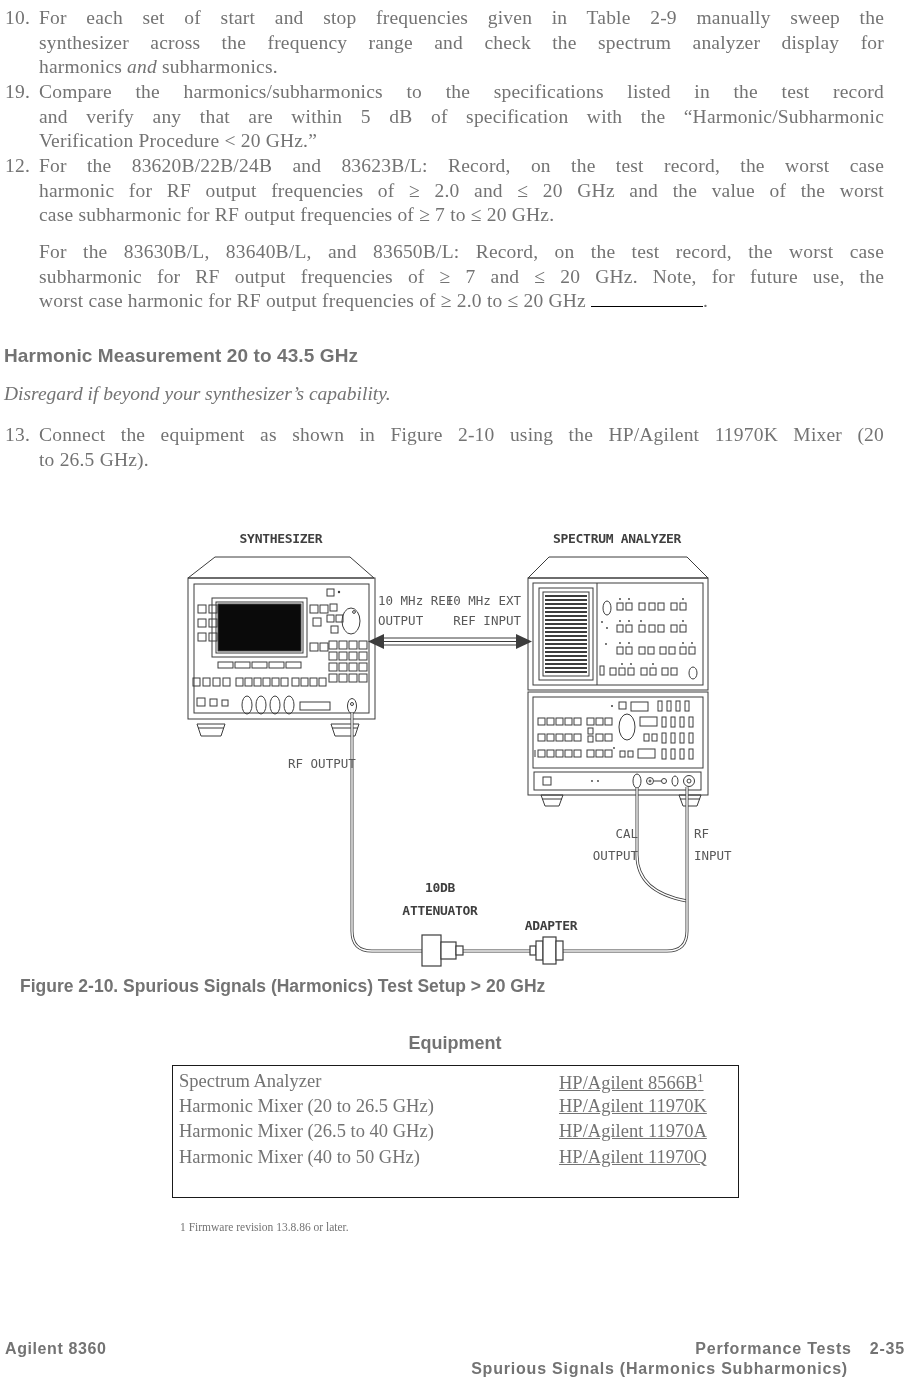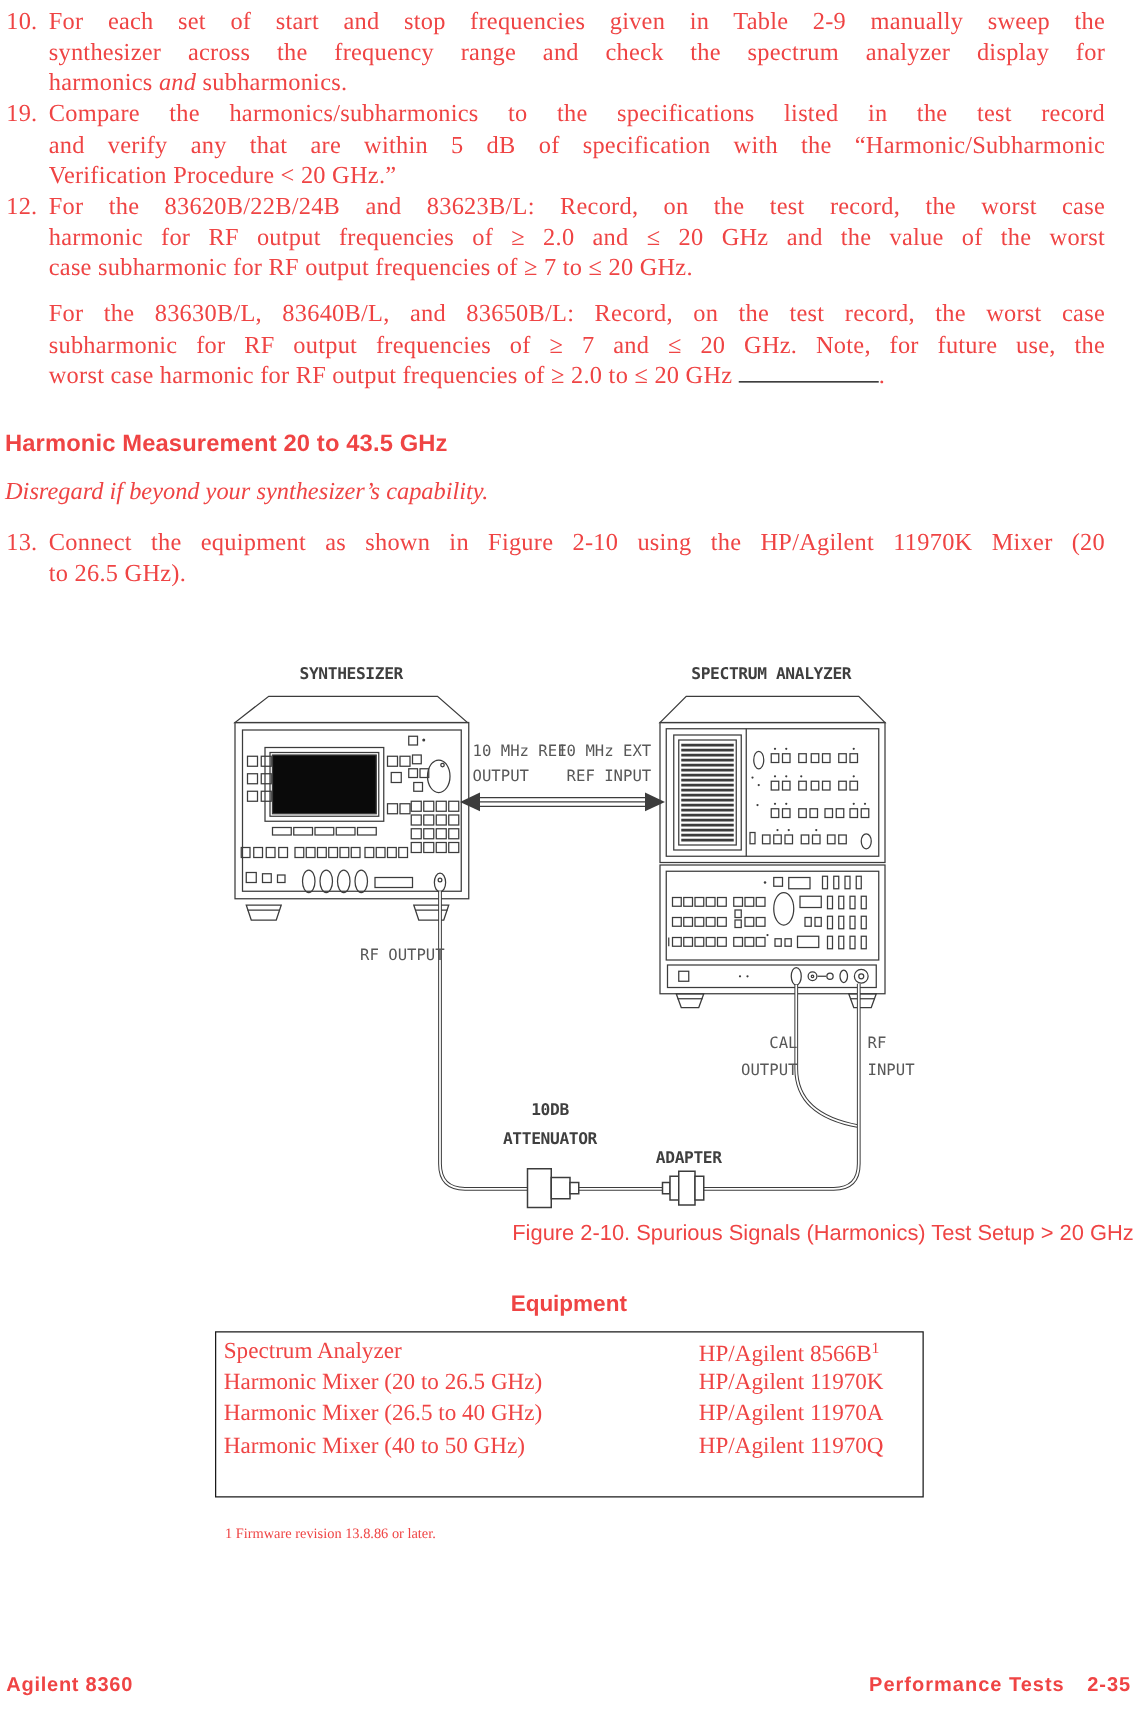--- a/index.html
+++ b/index.html
@@ -1,41 +1,41 @@
 <!DOCTYPE html>
 <html><head>
 <meta charset="utf-8">
 <style>
   html,body { margin:0; padding:0; background:#fff; }
   .page { position:relative; width:907px; height:1384px; background:#ffffff; overflow:hidden;
-          font-family:"Liberation Serif","DejaVu Serif",serif; color:#ef4444; }
+          font-family:"Liberation Serif","DejaVu Serif",serif; color:#737373; }
 
   
   .step { position:absolute; left:5px; width:879px; font-size:19.5px; letter-spacing:0.2px; }
   .step-num { position:absolute; left:0; top:0; line-height:24.6px; }
   .step-lines { margin-left:34px; }
   .jline { line-height:24.6px; text-align:justify; text-align-last:justify; white-space:normal; }
   .jline.last { text-align-last:left; }
   .jline i { font-style:italic; }
   .blank { display:inline-block; width:112px; height:3px; border-bottom:1.6px solid #000; }
 
   .h1 { position:absolute; left:4px; font-family:"Liberation Sans",sans-serif; font-weight:bold;
         font-size:19px; letter-spacing:0.1px; }
   .note { position:absolute; left:4px; font-style:italic; font-size:19.5px; }
 
-  .fig-caption { position:absolute; left:20px; width:887px; text-align:right;
-        font-family:"Liberation Sans",sans-serif; font-weight:normal; font-size:17.5px; }
+  .fig-caption { position:absolute; left:20px; width:887px; text-align:left;
+        font-family:"Liberation Sans",sans-serif; font-weight:bold; font-size:17.5px; }
 
   .equip-title { position:absolute; left:2px; width:906px; text-align:center;
         font-family:"Liberation Sans",sans-serif; font-weight:bold; font-size:18px; }
   .equip-table { position:absolute; left:172px; top:1065px; width:567px; height:133px;
         border:1.6px solid #1a1a1a; box-sizing:border-box; padding-top:5px; font-size:18.5px; }
   .equip-row { position:relative; height:25.2px; }
   .equip-item { position:absolute; left:6px; white-space:nowrap; }
-  .equip-model { position:absolute; left:386px; white-space:nowrap; }
+  .equip-model { position:absolute; left:386px; white-space:nowrap;text-decoration:underline; }
   .equip-model sup { font-size:68%; }
   .footnote { position:absolute; left:180px; top:1221px; font-size:11.5px; }
 
   .footer-left { position:absolute; left:5px; top:1340px; font-family:"Liberation Sans",sans-serif;
         font-weight:bold; font-size:16px; letter-spacing:0.6px; }
   .footer-right { position:absolute; right:2px; top:1339px; text-align:right;
         font-family:"Liberation Sans",sans-serif; font-weight:bold; font-size:16px;
         letter-spacing:0.8px; line-height:19.5px; }
   .fr-page { display:inline-block; margin-left:18px;text-align:right; }
   .fr-sub  { display:inline-block; margin-right:57px; }
@@ -375,15 +375,18 @@
       <span class="equip-model">HP/Agilent 11970Q</span>
     </div>
   </div>
   <div class="footnote">1 Firmware revision 13.8.86 or later.</div>
 
   <div class="footer-left">Agilent 8360</div>
   <div class="footer-right">
     <div>
       <span>Performance Tests</span><span class="fr-page">2-35</span>
     </div>
+    <div>
+      <span class="fr-sub">Spurious Signals (Harmonics Subharmonics)</span>
+    </div>
   </div>
 
 </div>
 
 </body></html>

